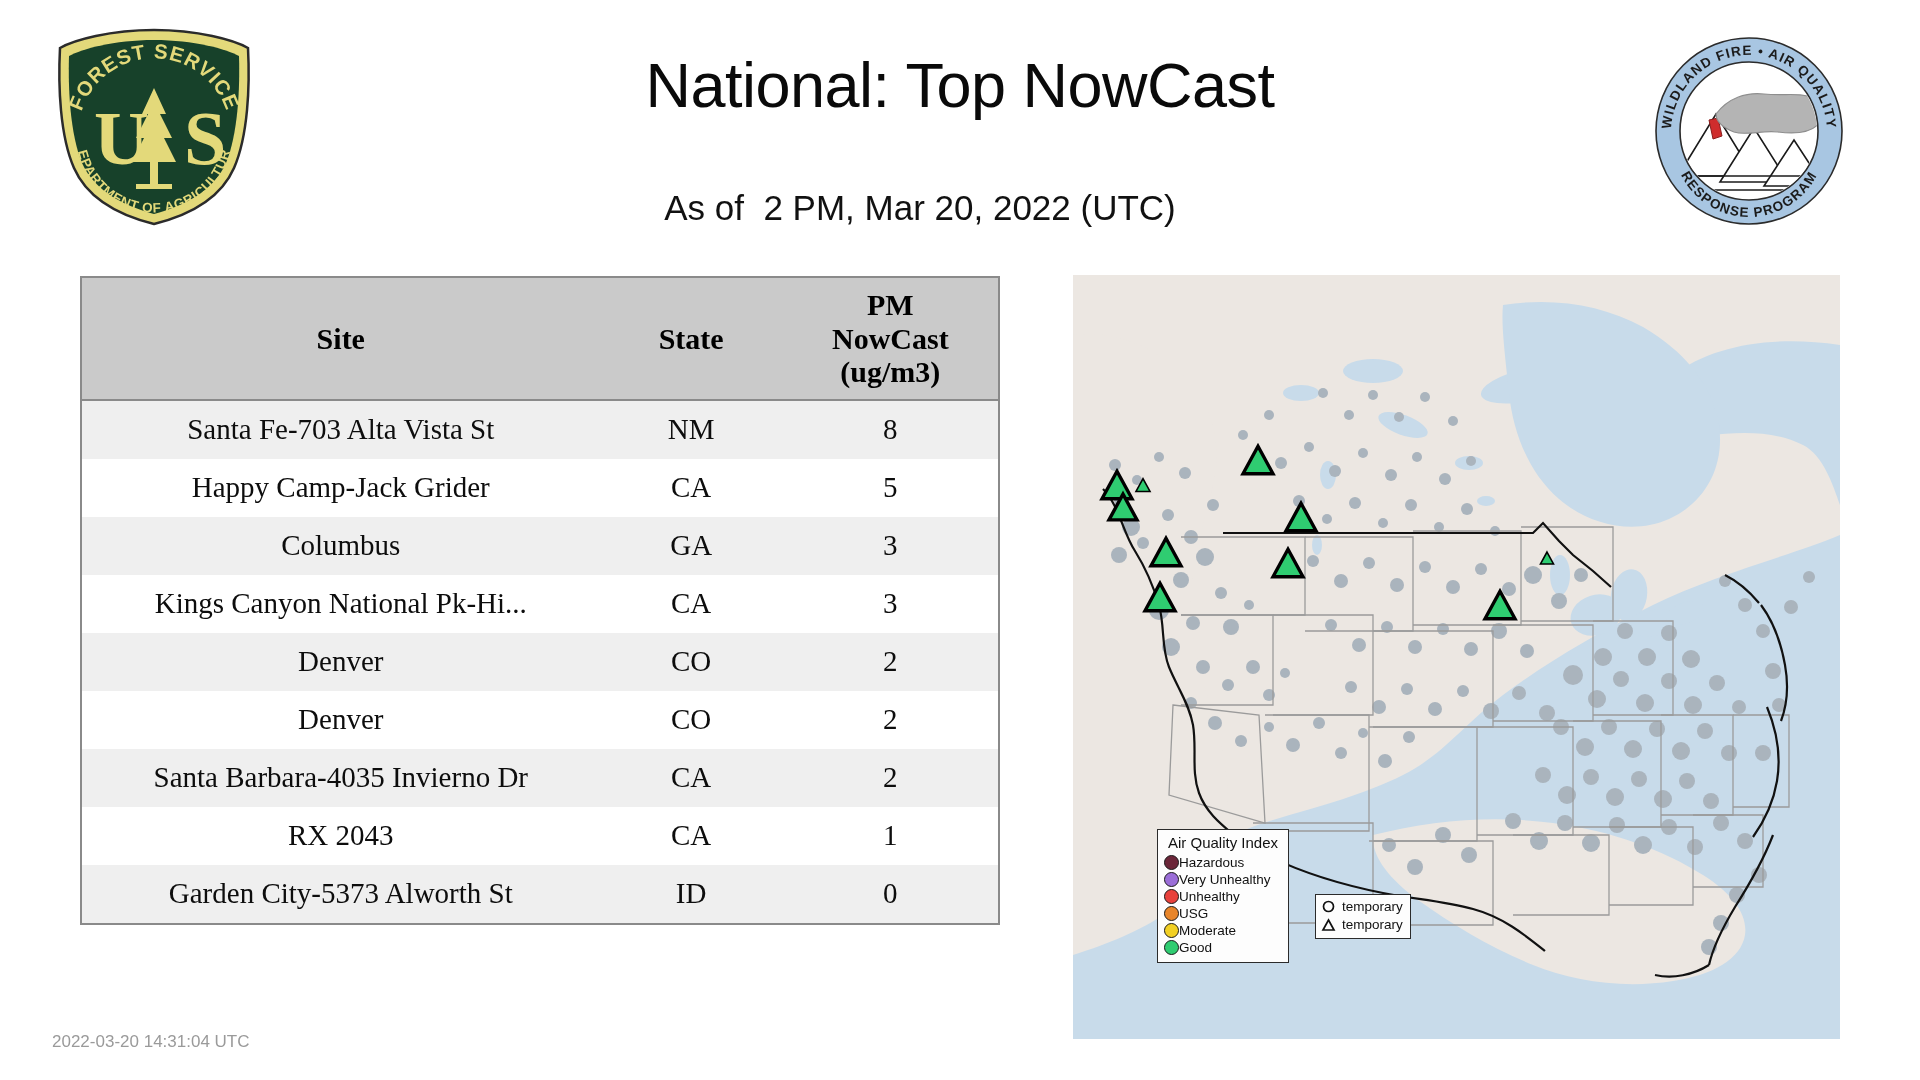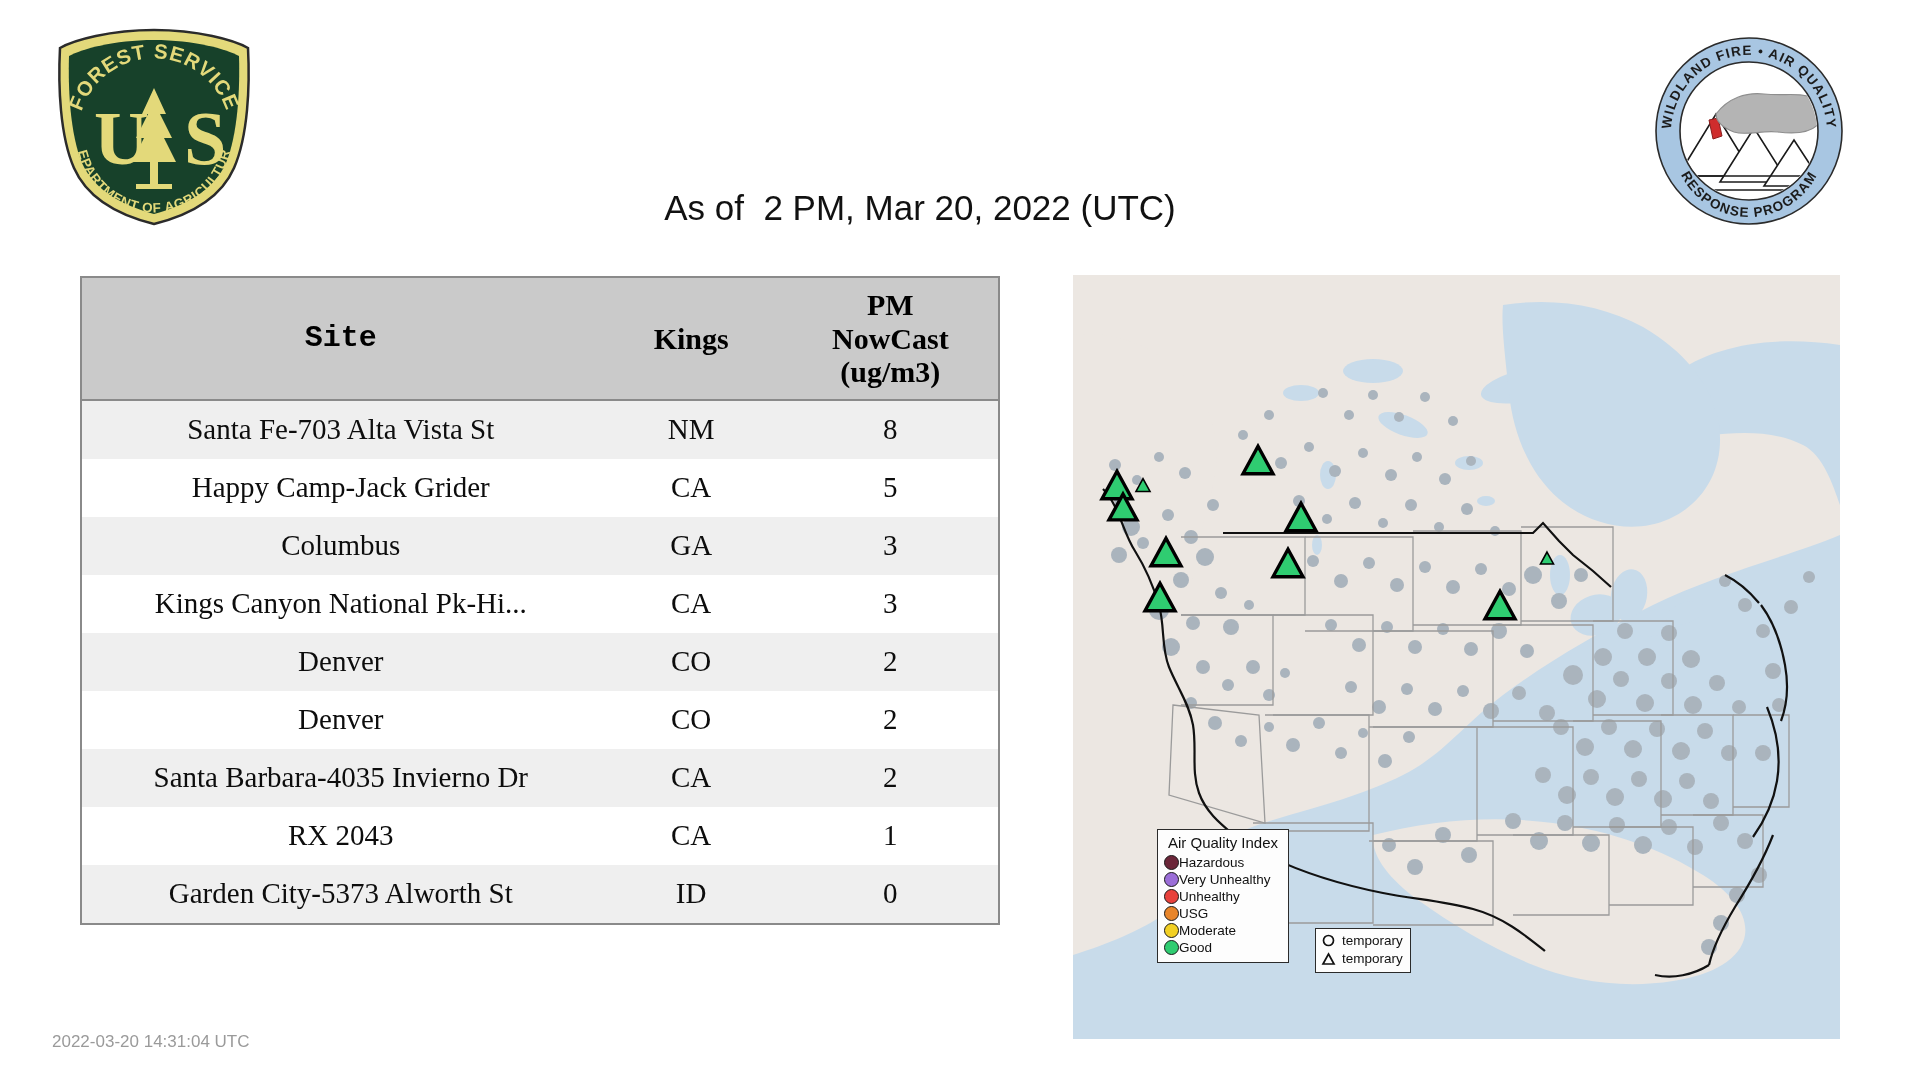--- a/index.html
+++ b/index.html
@@ -38,21 +38,21 @@
   table.aqi thead th{
     background:#cacaca;
     color:#000;
     font-weight:bold;
     font-size:30px;
     padding:10px 4px;
     border-bottom:2px solid #8a8a8a;
     line-height:1.12;
     text-align:center;
   }
-  th.c-site{width:56.5%;font-family:Liberation Mono, monospace;}
+  th.c-site{width:56.5%;}
   th.c-state{width:20%;}
   th.c-pm{width:23.5%;}
   table.aqi tbody td{
     font-size:29px;color:#0d0d0d;text-align:center;
     padding:10px 2px;height:38px;
   }
   table.aqi tbody tr:nth-child(odd){background:#efefef;}
   table.aqi tbody tr:nth-child(even){background:#ffffff;}
 
   .footer-ts{
@@ -74,21 +74,21 @@
   }
   .legend .lg-title{text-align:center;font-size:15px;margin-bottom:3px;}
   .legend .lg-row{display:flex;align-items:center;height:17px;}
   .legend .dot{
     width:13px;height:13px;border-radius:50%;
     border:1.3px solid #1a1a1a;flex:none;
   }
   .legend .lg-lbl{white-space:nowrap;font-size:13.5px;line-height:1;}
 
   .legend2{
-    position:absolute;left:1315px;top:928px;
+    position:absolute;left:1315px;top:894px;
     background:#fdfdfd;border:1.6px solid #2b2b2b;
     padding:3px 7px 4px 5px;box-sizing:border-box;
     font-size:13.5px;color:#111;
   }
   .legend2 .lg-row{display:flex;align-items:center;gap:6px;height:18px;}
   .legend2 .lg-lbl{white-space:nowrap;font-size:13.5px;line-height:1;}
 </style>
 </head>
 <body>
 
@@ -143,28 +143,29 @@
       <text font-family="'Liberation Sans', sans-serif" font-size="13.5" font-weight="600" fill="#1b1b1b" letter-spacing="1.2">
         <textPath href="#wfArcTop" startOffset="50%" text-anchor="middle">WILDLAND FIRE • AIR QUALITY</textPath>
       </text>
       <path id="wfArcBot" d="M 19 105 A 76 76 0 0 0 171 105" fill="none"></path>
       <text font-family="'Liberation Sans', sans-serif" font-size="13.5" font-weight="600" fill="#1b1b1b" letter-spacing="1.2">
         <textPath href="#wfArcBot" startOffset="50%" text-anchor="middle">RESPONSE PROGRAM</textPath>
       </text>
     </svg>
   </div>
 
+  <div class="title">National: Top NowCast</div>
   <div class="subtitle">As of  2 PM, Mar 20, 2022 (UTC)</div>
 
   <div class="tbl-wrap">
     <table class="aqi">
       <thead>
         <tr>
           <th class="c-site">Site</th>
-          <th class="c-state">Kings</th>
+          <th class="c-state">State</th>
           <th class="c-pm">
             <div>PM</div>
             <div>NowCast</div>
             <div>(ug/m3)</div>
           </th>
         </tr>
       </thead>
       <tbody id="tbody">
           <tr>
             <td>Santa Fe-703 Alta Vista St</td>

